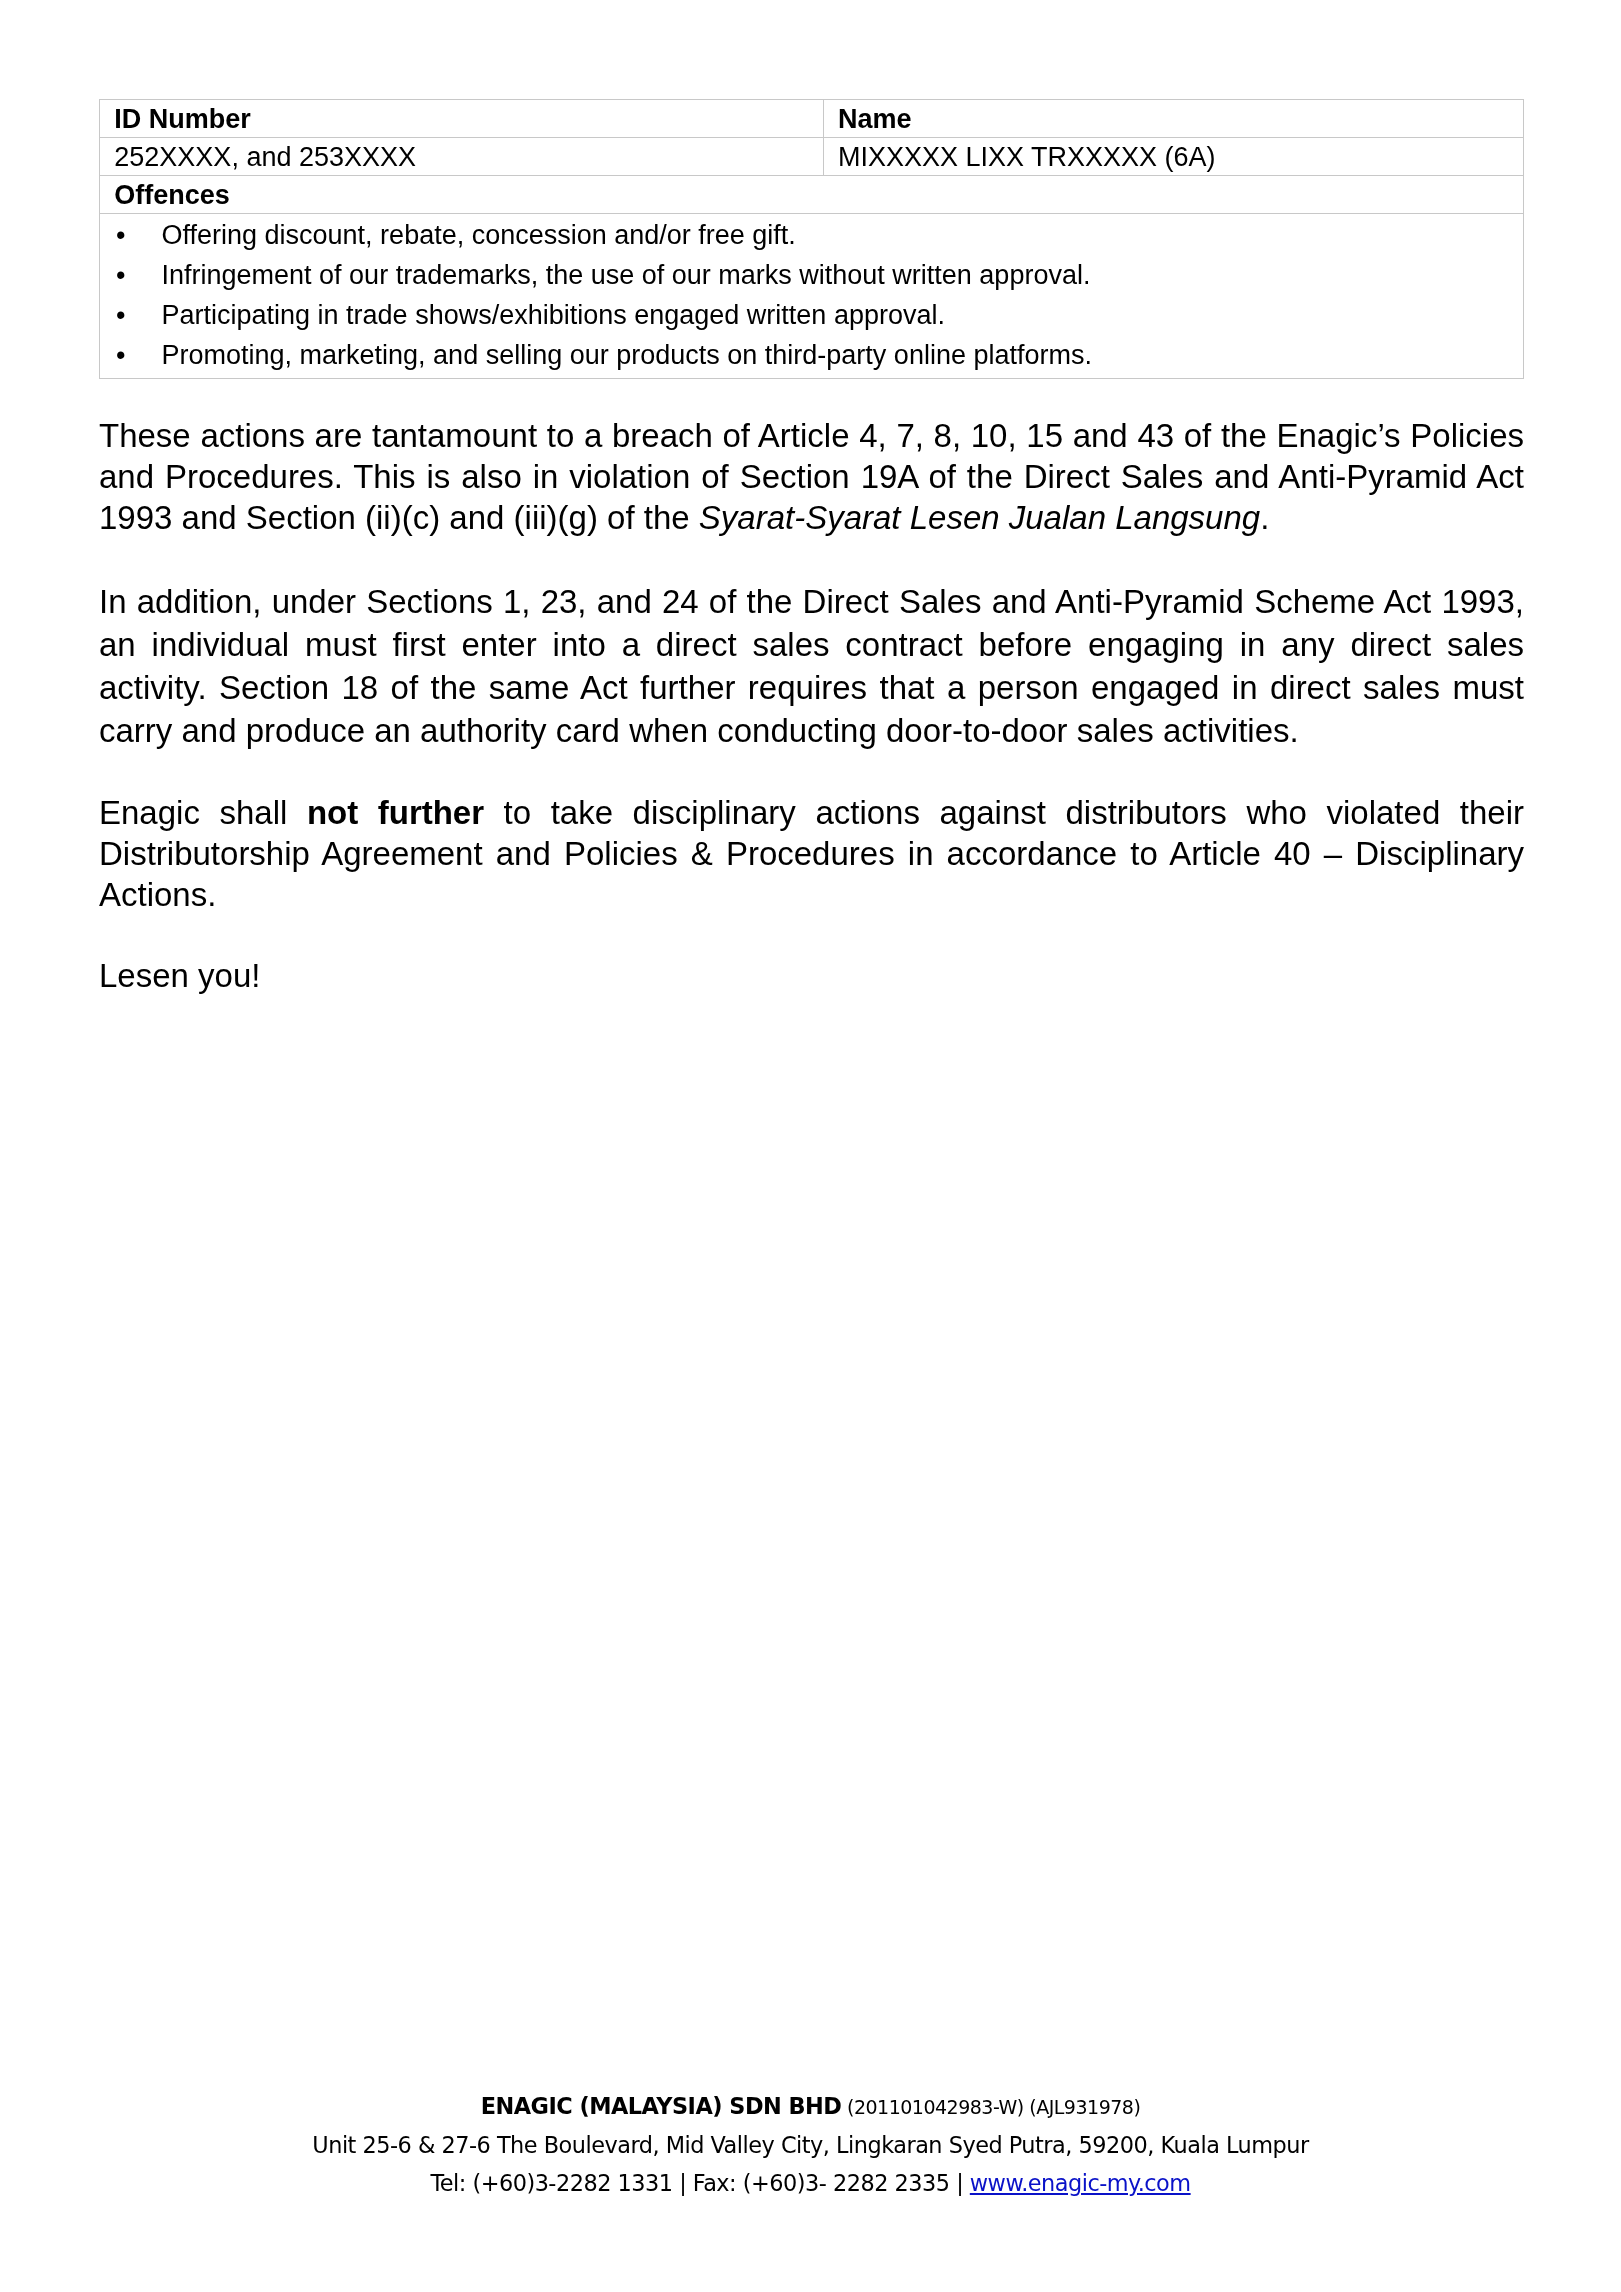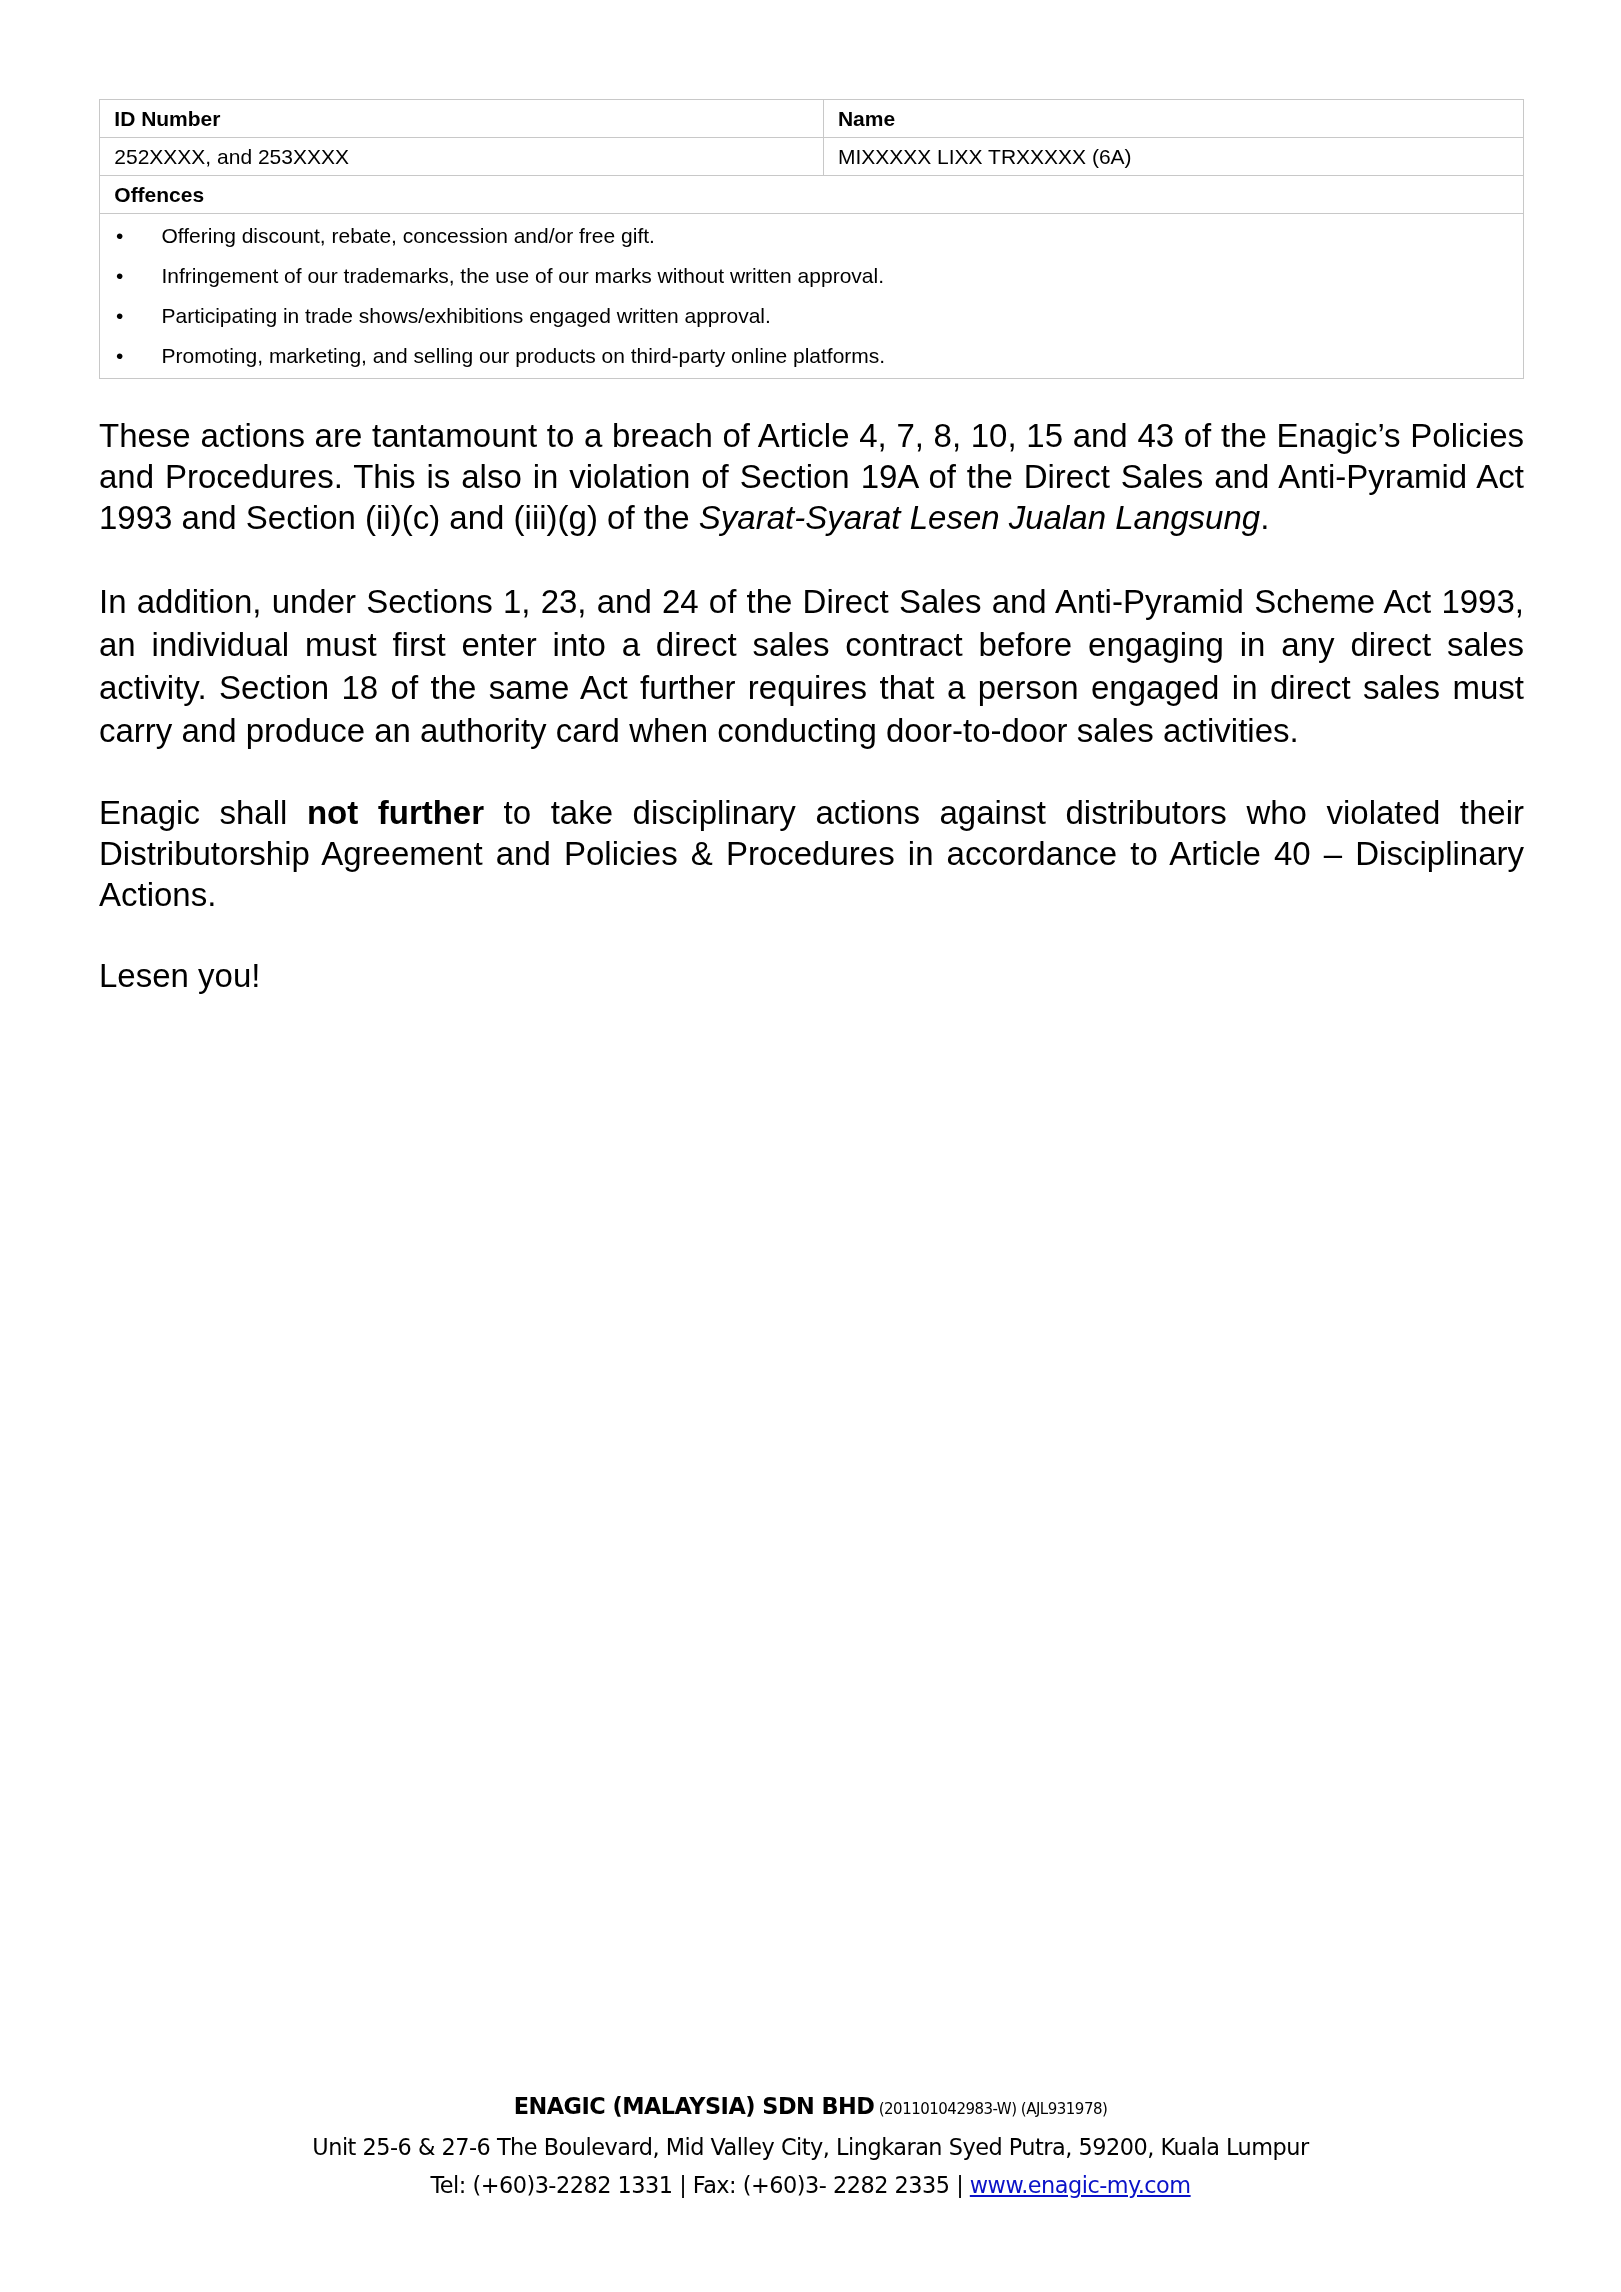--- a/index.html
+++ b/index.html
@@ -17,21 +17,21 @@
     }
     .page {
       position: absolute;
       left: 99px;
       top: 99px;
       width: 1425px;
     }
     table.offence-table {
       width: 1425px;
       border-collapse: collapse;
-      font-size: 21px;
+      font-size: 27px;
       line-height: 36px;
     }
     table.offence-table td {
       border: 1.8px solid #c8c8c8;
       padding: 0 14.3px;
       vertical-align: middle;
       height: 37px;
     }
     table.offence-table td.col-id { width: 694px; }
     .hdr { font-weight: bold; }
@@ -70,21 +70,21 @@
       left: 0;
       width: 1621px;
       top: 2087px;
       text-align: center;
       font-family: "DejaVu Sans", sans-serif;
       font-size: 22.4px;
       line-height: 38px;
       letter-spacing: -0.5px;
     }
     .footer .company { font-weight: bold; margin-top: 12px; }
-    .footer .reg { font-size: 15px; }
+    .footer .reg { font-size: 19px; }
     .footer a {
       color: #0a12c8;
       text-decoration: underline;
     }
   </style>
 </head>
 <body>
 
 <div class="page">
 

